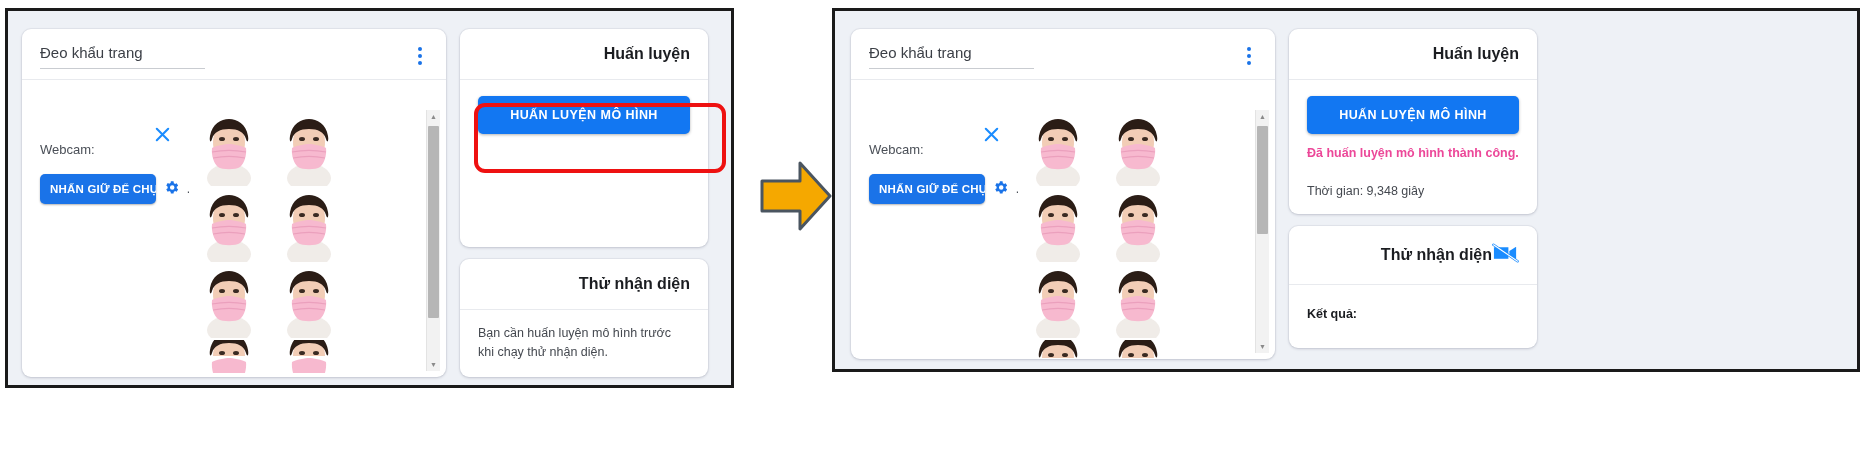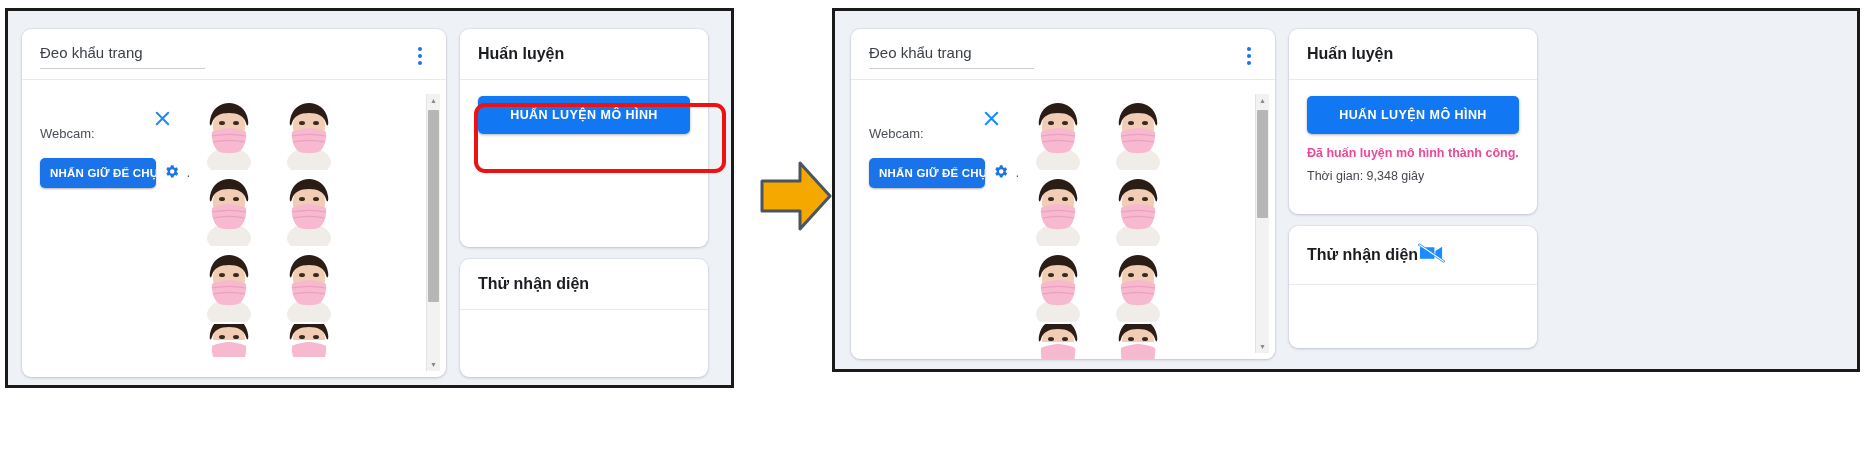--- a/index.html
+++ b/index.html
@@ -26,20 +26,21 @@
               display:flex;gap:14px;}
 
   
   .card{
     background:#fff;
     border-radius:9px;
     box-shadow:0 1px 3px rgba(20,30,60,.18),0 0 0 1px rgba(20,30,60,.04);
     box-sizing:border-box;
     overflow:hidden;
     position:relative;
+    gap:16px;
   }
 
   
   .class-card{flex:0 0 auto;display:flex;flex-direction:column;}
   .class-head{
     display:flex;align-items:center;justify-content:space-between;
     padding:14px 18px 10px 18px;
     border-bottom:1px solid #e8eaee;
     flex:0 0 auto;
   }
@@ -84,32 +85,32 @@
     background:#f2f2f2;border-left:1px solid #e3e3e3;
   }
   .sbar .thumbbar{position:absolute;left:1px;width:11px;background:#b6b6b6;border-radius:1px;}
   .sbar .arr{position:absolute;left:0;width:13px;height:13px;display:flex;align-items:center;justify-content:center;color:#8a8a8a;font-size:7px;}
   .sbar .arr.up{top:0;} .sbar .arr.dn{bottom:0;}
 
   
   .right-col{flex:0 0 auto;display:flex;flex-direction:column;gap:12px;}
   .panel-head{
     padding:16px 18px;font-size:16px;font-weight:700;color:#1b1d21;
-    display:flex;align-items:center;justify-content:flex-start;
+    display:flex;align-items:center;justify-content:flex-end;
     border-bottom:1px solid #e8eaee;
   }
   .panel-body{padding:16px 18px 18px 18px;}
   .btn-train{
     display:block;width:100%;background:#1277f2;color:#fff;border:none;border-radius:5px;
     font-size:12.5px;font-weight:700;letter-spacing:.45px;padding:12px 12px;
     box-shadow:0 1px 3px rgba(0,0,0,.3);font-family:inherit;cursor:pointer;
     box-sizing:border-box;
   }
   .train-ok{margin-top:12px;font-size:12.5px;font-weight:700;color:#ec4899;}
-  .train-time{margin-top:9px;font-size:12.5px;color:#44484f;}
+  .train-time{margin-top:24px;font-size:12.5px;color:#44484f;}
   .note{font-size:12.5px;color:#44484f;line-height:19px;}
 
   
   .ring{
     position:absolute;border:4px solid #ee1111;border-radius:11px;
     pointer-events:none;
   }
 
   
   .camoff{flex:0 0 auto;}
@@ -248,20 +249,23 @@
         </div>
         <div class="panel-body">
           <button class="btn-train">HUẤN LUYỆN MÔ HÌNH</button>
         </div>
       </div>
 
       <div class="card" style="height:118px;">
         <div class="panel-head">
           <span>Thử nhận diện</span>
         </div>
+        <div class="panel-body" style="padding-top:14px;">
+          <div class="note">Bạn cần huấn luyện mô hình trước khi chạy thử nhận diện.</div>
+        </div>
       </div>
     </div>
   </div>
 
   <div class="ring" style="left:466px;top:92px;width:244px;height:62px;"></div>
 </div>
 
 <svg id="flow-arrow" viewBox="0 0 72 82">
   <polygon points="2,26 40,26 40,8 70,41 40,74 40,56 2,56" fill="#F5A800" stroke="#4a5560" stroke-width="3" stroke-linejoin="round"></polygon>
 </svg>
@@ -404,16 +408,19 @@
           <span>Thử nhận diện</span>
           <span class="camoff">
             <svg width="27" height="22" viewBox="0 0 28 22">
               <path d="M2 5h15v12H2z" fill="#1a8cff"></path>
               <path d="M18 9l7-4.5v13L18 13z" fill="#1a8cff"></path>
               <path d="M1.5 2.5 L26.5 19.5" stroke="#1a8cff" stroke-width="2.6" stroke-linecap="round"></path>
               <path d="M1.5 2.5 L26.5 19.5" stroke="#ffffff" stroke-width="1.1" stroke-linecap="round"></path>
             </svg>
           </span>
         </div>
+        <div class="panel-body" style="padding-top:22px;">
+          <div style="font-size:12.5px;font-weight:700;color:#1b1d21;">Kết quả:</div>
+        </div>
       </div>
     </div>
   </div>
 </div>
 
 </body></html>

